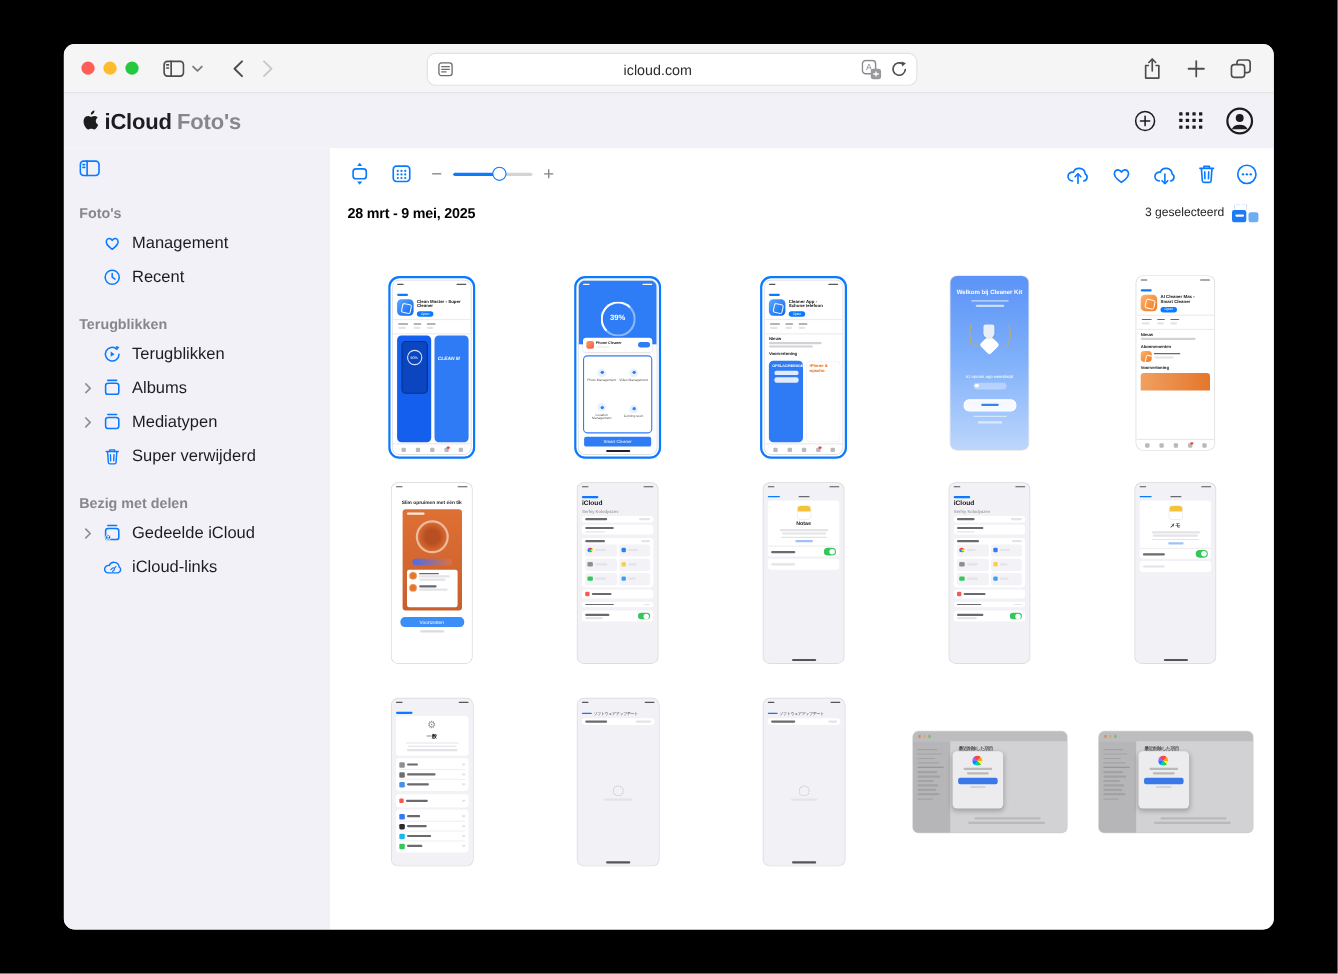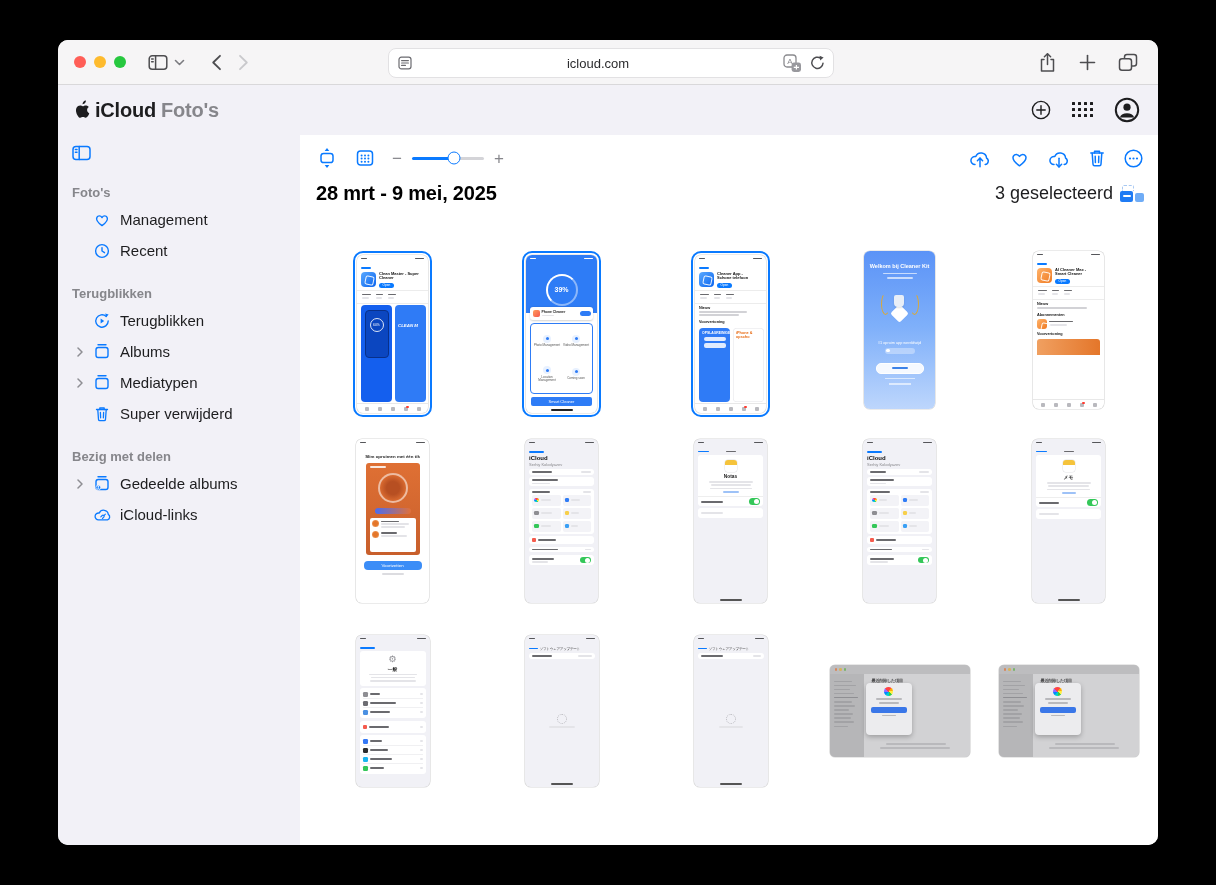--- a/index.html
+++ b/index.html
@@ -67,23 +67,23 @@
   .content{flex:1;background:#fff;box-sizing:border-box;position:relative;}
   .ctoolbar{height:34px;display:flex;align-items:center;padding:6px 14px 0 16px;}
   .ct-left{display:flex;align-items:center;gap:16px;}
   .slider{display:flex;align-items:center;gap:10px;}
   .sl-minus,.sl-plus{font-size:17px;color:#86868b;line-height:1;}
   .sl-track{width:72px;height:3px;border-radius:2px;background:linear-gradient(90deg,#0a7aff 0 58%,#d4d4d8 58%);position:relative;}
   .sl-knob{position:absolute;left:58%;top:50%;transform:translate(-50%,-50%);width:13px;height:13px;
     background:#fff;border:1.5px solid #0a7aff;border-radius:50%;box-sizing:border-box;}
   .ct-right{margin-left:auto;display:flex;align-items:center;gap:17px;}
   .csub{height:36px;display:flex;align-items:center;padding:0 14px 0 16px;}
-  .daterange{font-size:20px;font-weight:700;color:#000;letter-spacing:-.2px;}
+  .daterange{font-size:13px;font-weight:700;color:#000;letter-spacing:-.2px;}
   .selinfo{margin-left:auto;display:flex;align-items:center;gap:7px;}
-  .selcount{font-size:18px;color:#1d1d1f;}
+  .selcount{font-size:11px;color:#1d1d1f;}
   .selbadge{position:relative;width:24px;height:17px;}
   .selbadge .t1{position:absolute;left:0;bottom:0;width:13px;height:11px;background:#1f7bf4;border-radius:2px;}
   .selbadge .t1:after{content:"";position:absolute;left:2.5px;top:4.5px;width:8px;height:2px;background:#fff;border-radius:1px;}
   .selbadge .t2{position:absolute;right:0;bottom:0;width:9px;height:9px;background:#6facf6;border-radius:2px;}
   .selbadge .t3{position:absolute;left:2px;top:0;width:10px;height:5px;border:1px dashed #a9c9f2;border-bottom:none;border-radius:2px 2px 0 0;}
   
   .grid{padding:40px 0 0 8px;}
   .grow{display:flex;}
   .grow{height:188px;}
   .grow.r2{height:196px;}
@@ -510,21 +510,21 @@
           <svg width="18" height="17" viewBox="0 0 18 17">
               <g stroke="#0a7aff" stroke-width="1.4" fill="none" stroke-linecap="round">
                 <rect x="3" y="4.5" width="12" height="10" rx="2.2"></rect>
                 <line x1="5" y1="1.8" x2="13" y2="1.8"></line>
               </g>
               <circle cx="5.3" cy="12.6" r="2.4" fill="#0a7aff" stroke="#f2f1f7" stroke-width=".8"></circle>
               <circle cx="5.3" cy="11.9" r=".8" fill="#fff"></circle>
               <path d="M3.9 13.9 a1.6 1.2 0 0 1 2.8 0" fill="#fff"></path>
             </svg>
         </span>
-        <span class="sb-label">Gedeelde albums</span>
+        <span class="sb-label">Gedeelde iCloud</span>
       </div>
 
       <div class="sb-row">
         <span class="sb-nochev"></span>
         <span class="sb-ic">
           <svg width="19" height="15" viewBox="0 0 19 15">
               <path d="M5.6 12.8 a3.4 3.4 0 1 1 .7-6.7 a4.7 4.7 0 0 1 9 1.3 a3 3 0 0 1 -.8 5.4 z" fill="none" stroke="#0a7aff" stroke-width="1.3" stroke-linejoin="round"></path>
               <g stroke="#0a7aff" stroke-width="1.1" fill="none" stroke-linecap="round">
                 <path d="M7.8 9.9 l1.4-1.4 a1.1 1.1 0 0 1 1.6 1.6 l-1.4 1.4"></path>
                 <path d="M11.2 8.3 l1.2-1.2"></path>

